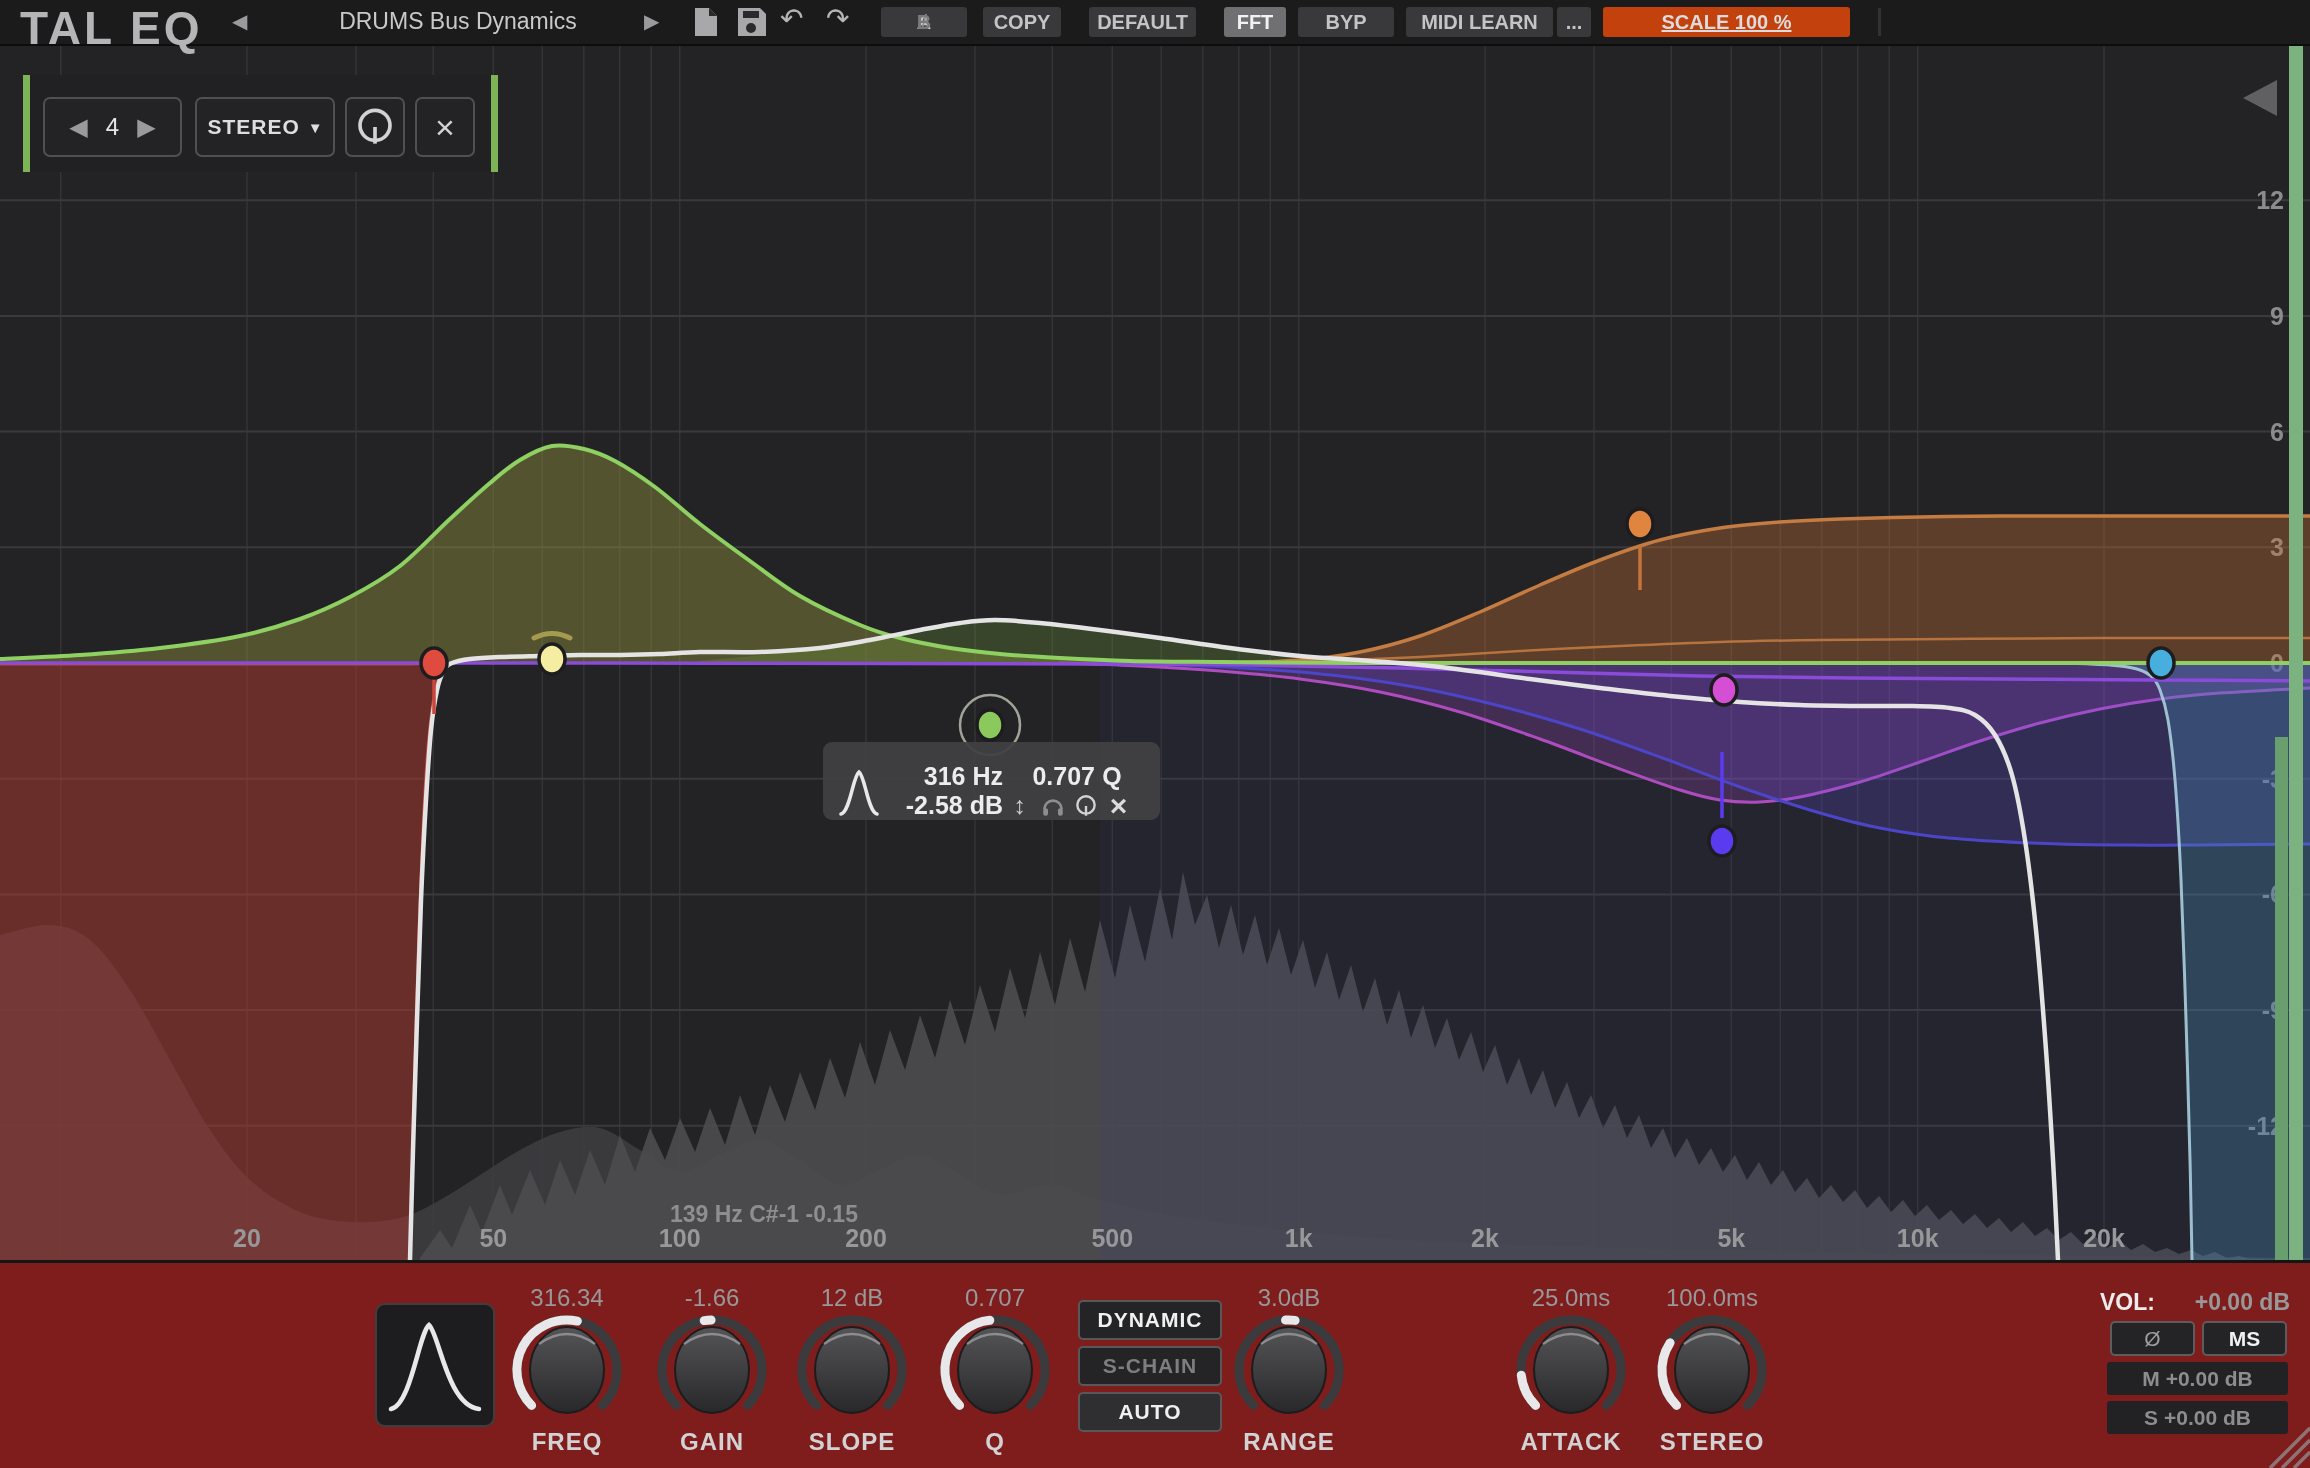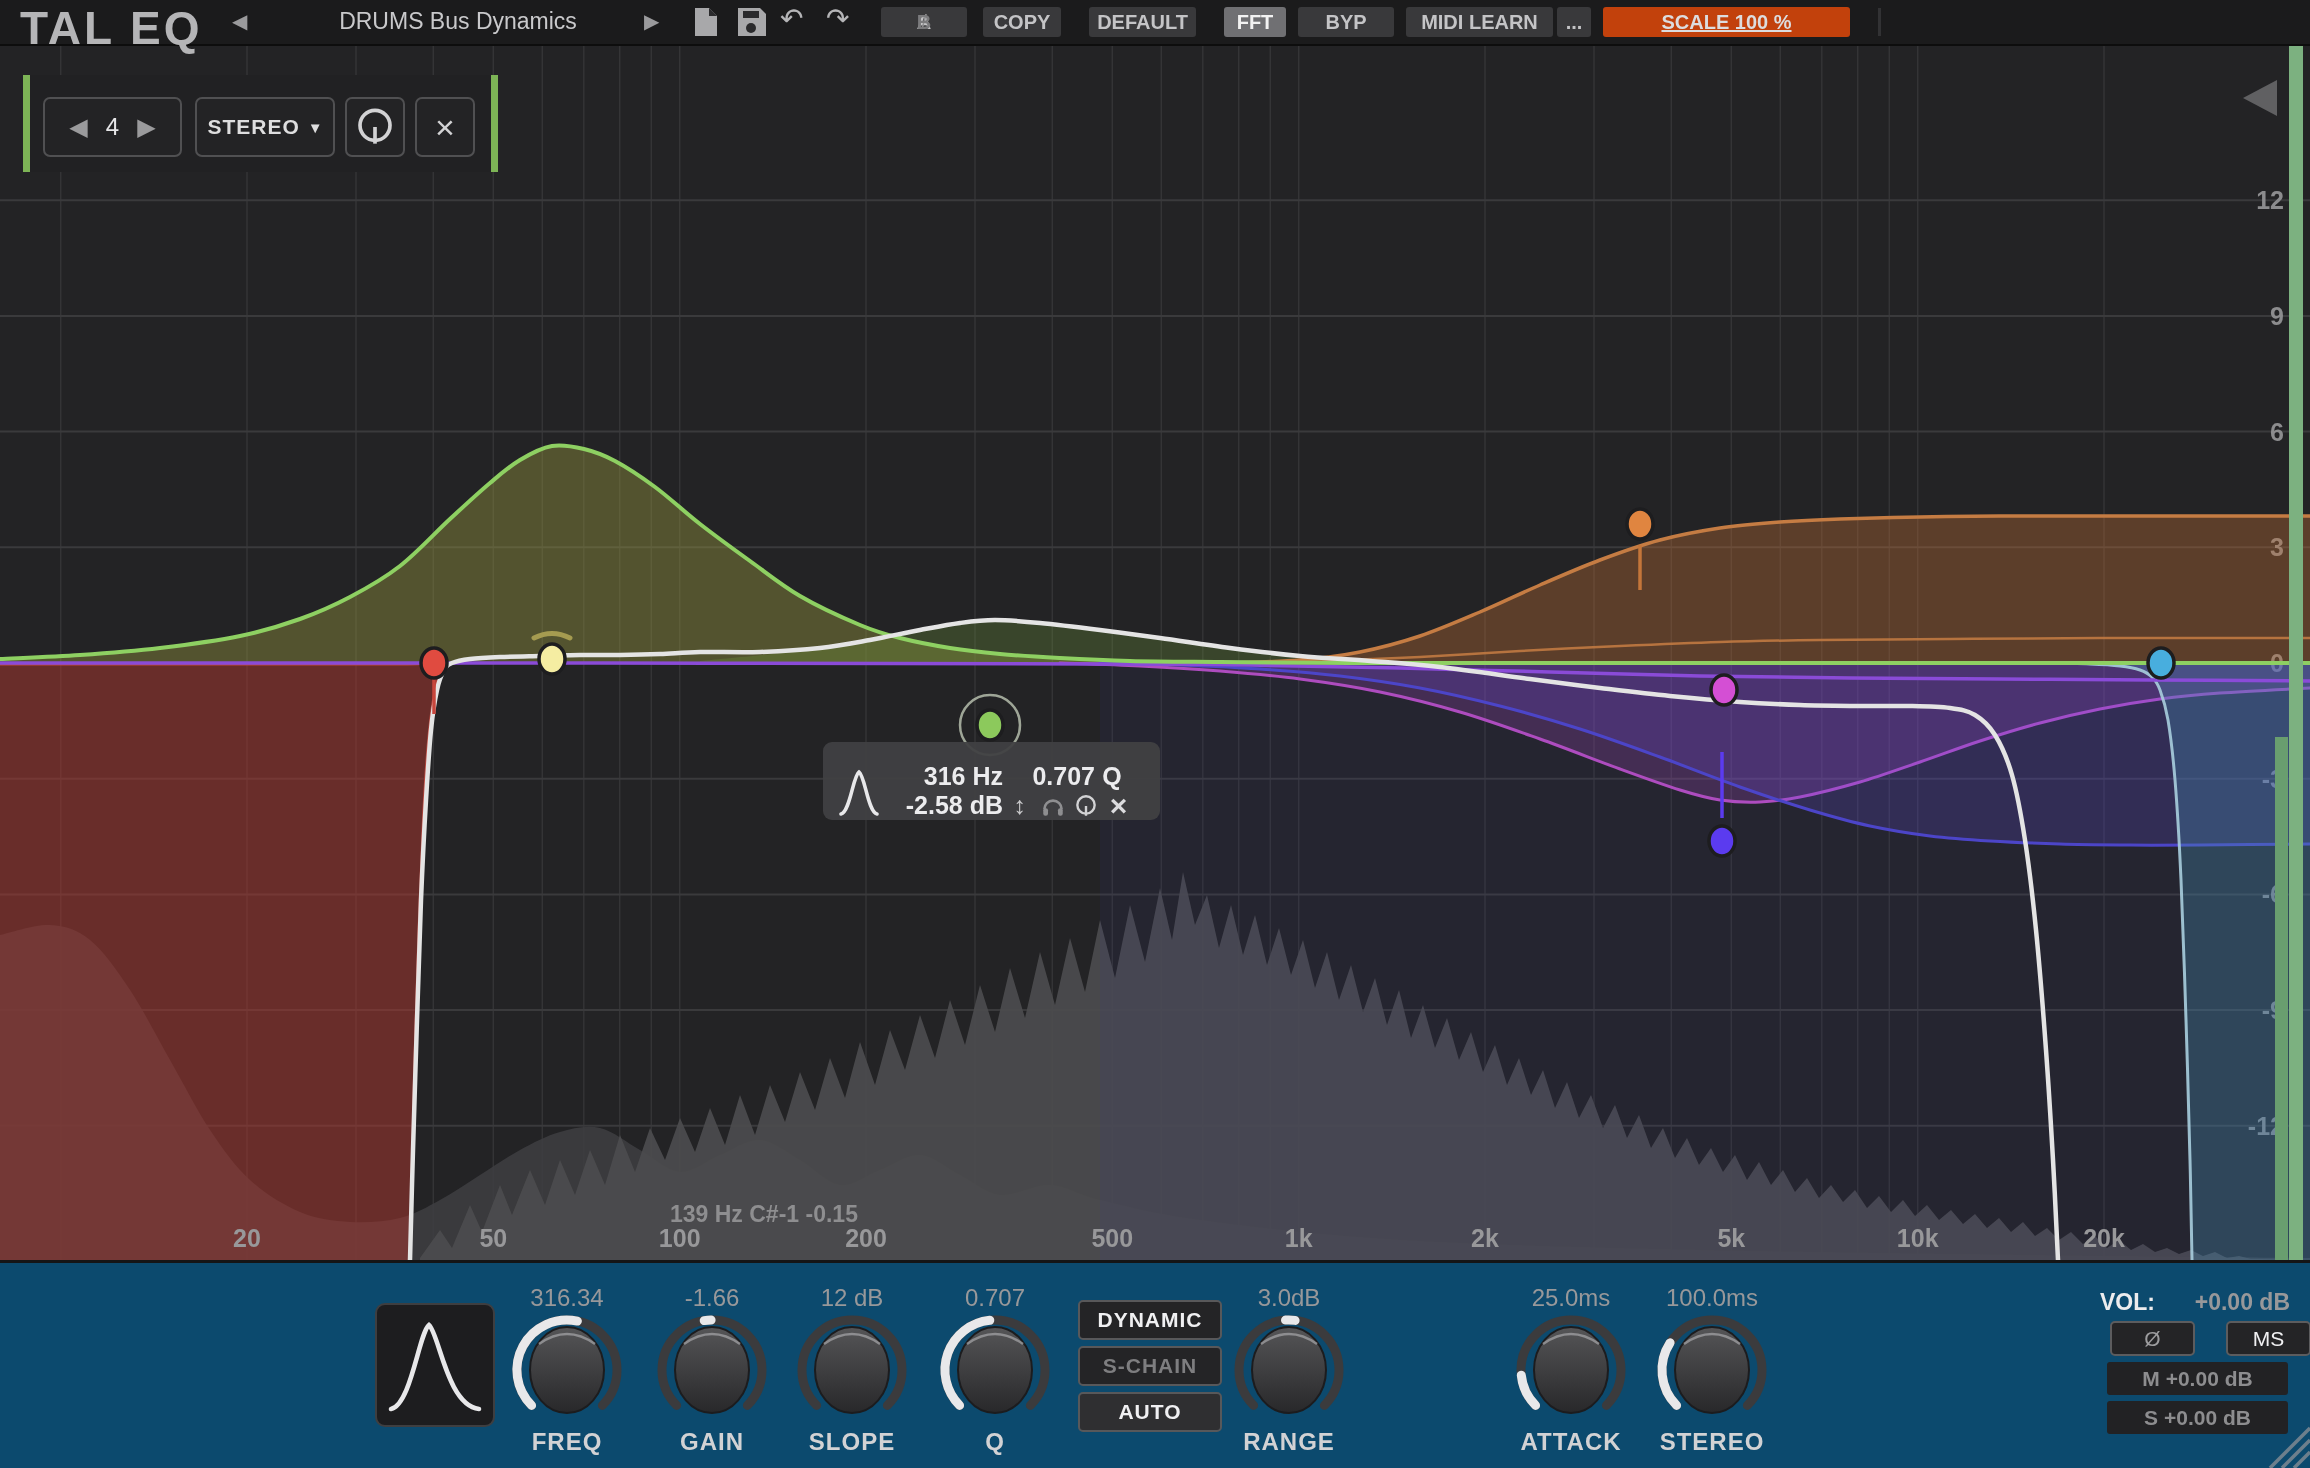--- a/index.html
+++ b/index.html
@@ -45,37 +45,37 @@
   .tt-txt{font-size:25px;font-weight:700;color:#ececee;}
   .tt-freq,.tt-gain{width:118px;text-align:right;}
   .tt-q{width:92px;text-align:right;}
   .tt-qlab{width:34px;text-align:center;}
   .tt-ico{display:flex;align-items:center;justify-content:center;width:33px;height:29px;color:#c9c9cb;}
   .tt-ico svg{width:26px;height:26px;}
   .tt-updown{font-size:25px;font-weight:700;}
   .tt-x{font-size:30px;font-weight:700;line-height:22px;color:#dcdcde;}
 
   
-  .bottombar{position:absolute;left:0;top:1260px;width:2310px;height:208px;background:#0c4a6e;
+  .bottombar{position:absolute;left:0;top:1260px;width:2310px;height:208px;background:#7f1d1d;
              border-top:3px solid #151516;box-sizing:border-box;z-index:10;}
   .filter-btn{position:absolute;left:375px;top:40px;width:120px;height:124px;background:#1d1d1f;
               border:2px solid #3e3e40;border-radius:10px;box-sizing:border-box;}
   .knob{position:absolute;top:21px;width:130px;display:flex;flex-direction:column;align-items:center;}
   .knob-value{font-size:24px;color:#98989a;height:26px;}
   .knob-label{font-size:24px;font-weight:700;color:#d2d2d4;margin-top:0px;letter-spacing:1px;}
   .dyn-btn{position:absolute;left:1078px;width:144px;height:40px;border:2px solid #58585a;border-radius:5px;
            background:#242426;box-sizing:border-box;display:flex;align-items:center;justify-content:center;
            font-size:21px;font-weight:700;letter-spacing:1px;}
   .vol-row{position:absolute;left:2100px;top:26px;width:190px;display:flex;justify-content:space-between;}
   .vol-label{font-size:23px;font-weight:700;color:#ececee;}
   .vol-value{font-size:23px;font-weight:700;color:#98989a;}
   .out-btn{position:absolute;top:58px;width:85px;height:35px;border:2px solid #5c5c5e;border-radius:5px;
            background:#242426;box-sizing:border-box;display:flex;align-items:center;justify-content:center;}
   .phase-btn{left:2110px;font-size:21px;color:#9c9c9e;}
-  .ms-btn{left:2202px;font-size:21px;font-weight:400;color:#f0f0f2;margin-left:24px;}
+  .ms-btn{left:2202px;font-size:21px;font-weight:700;color:#f0f0f2;}
   .ms-row{position:absolute;left:2107px;width:181px;height:33px;background:#222224;border-radius:3px;
           display:flex;align-items:center;justify-content:center;font-size:21px;font-weight:700;color:#8d8d8f;}
   .resize-grip{position:absolute;right:0;bottom:0;width:48px;height:48px;}
 </style>
 </head>
 <body>
 
 <div class="app">
 
   <svg id="eq-svg" width="2310" height="1468">

